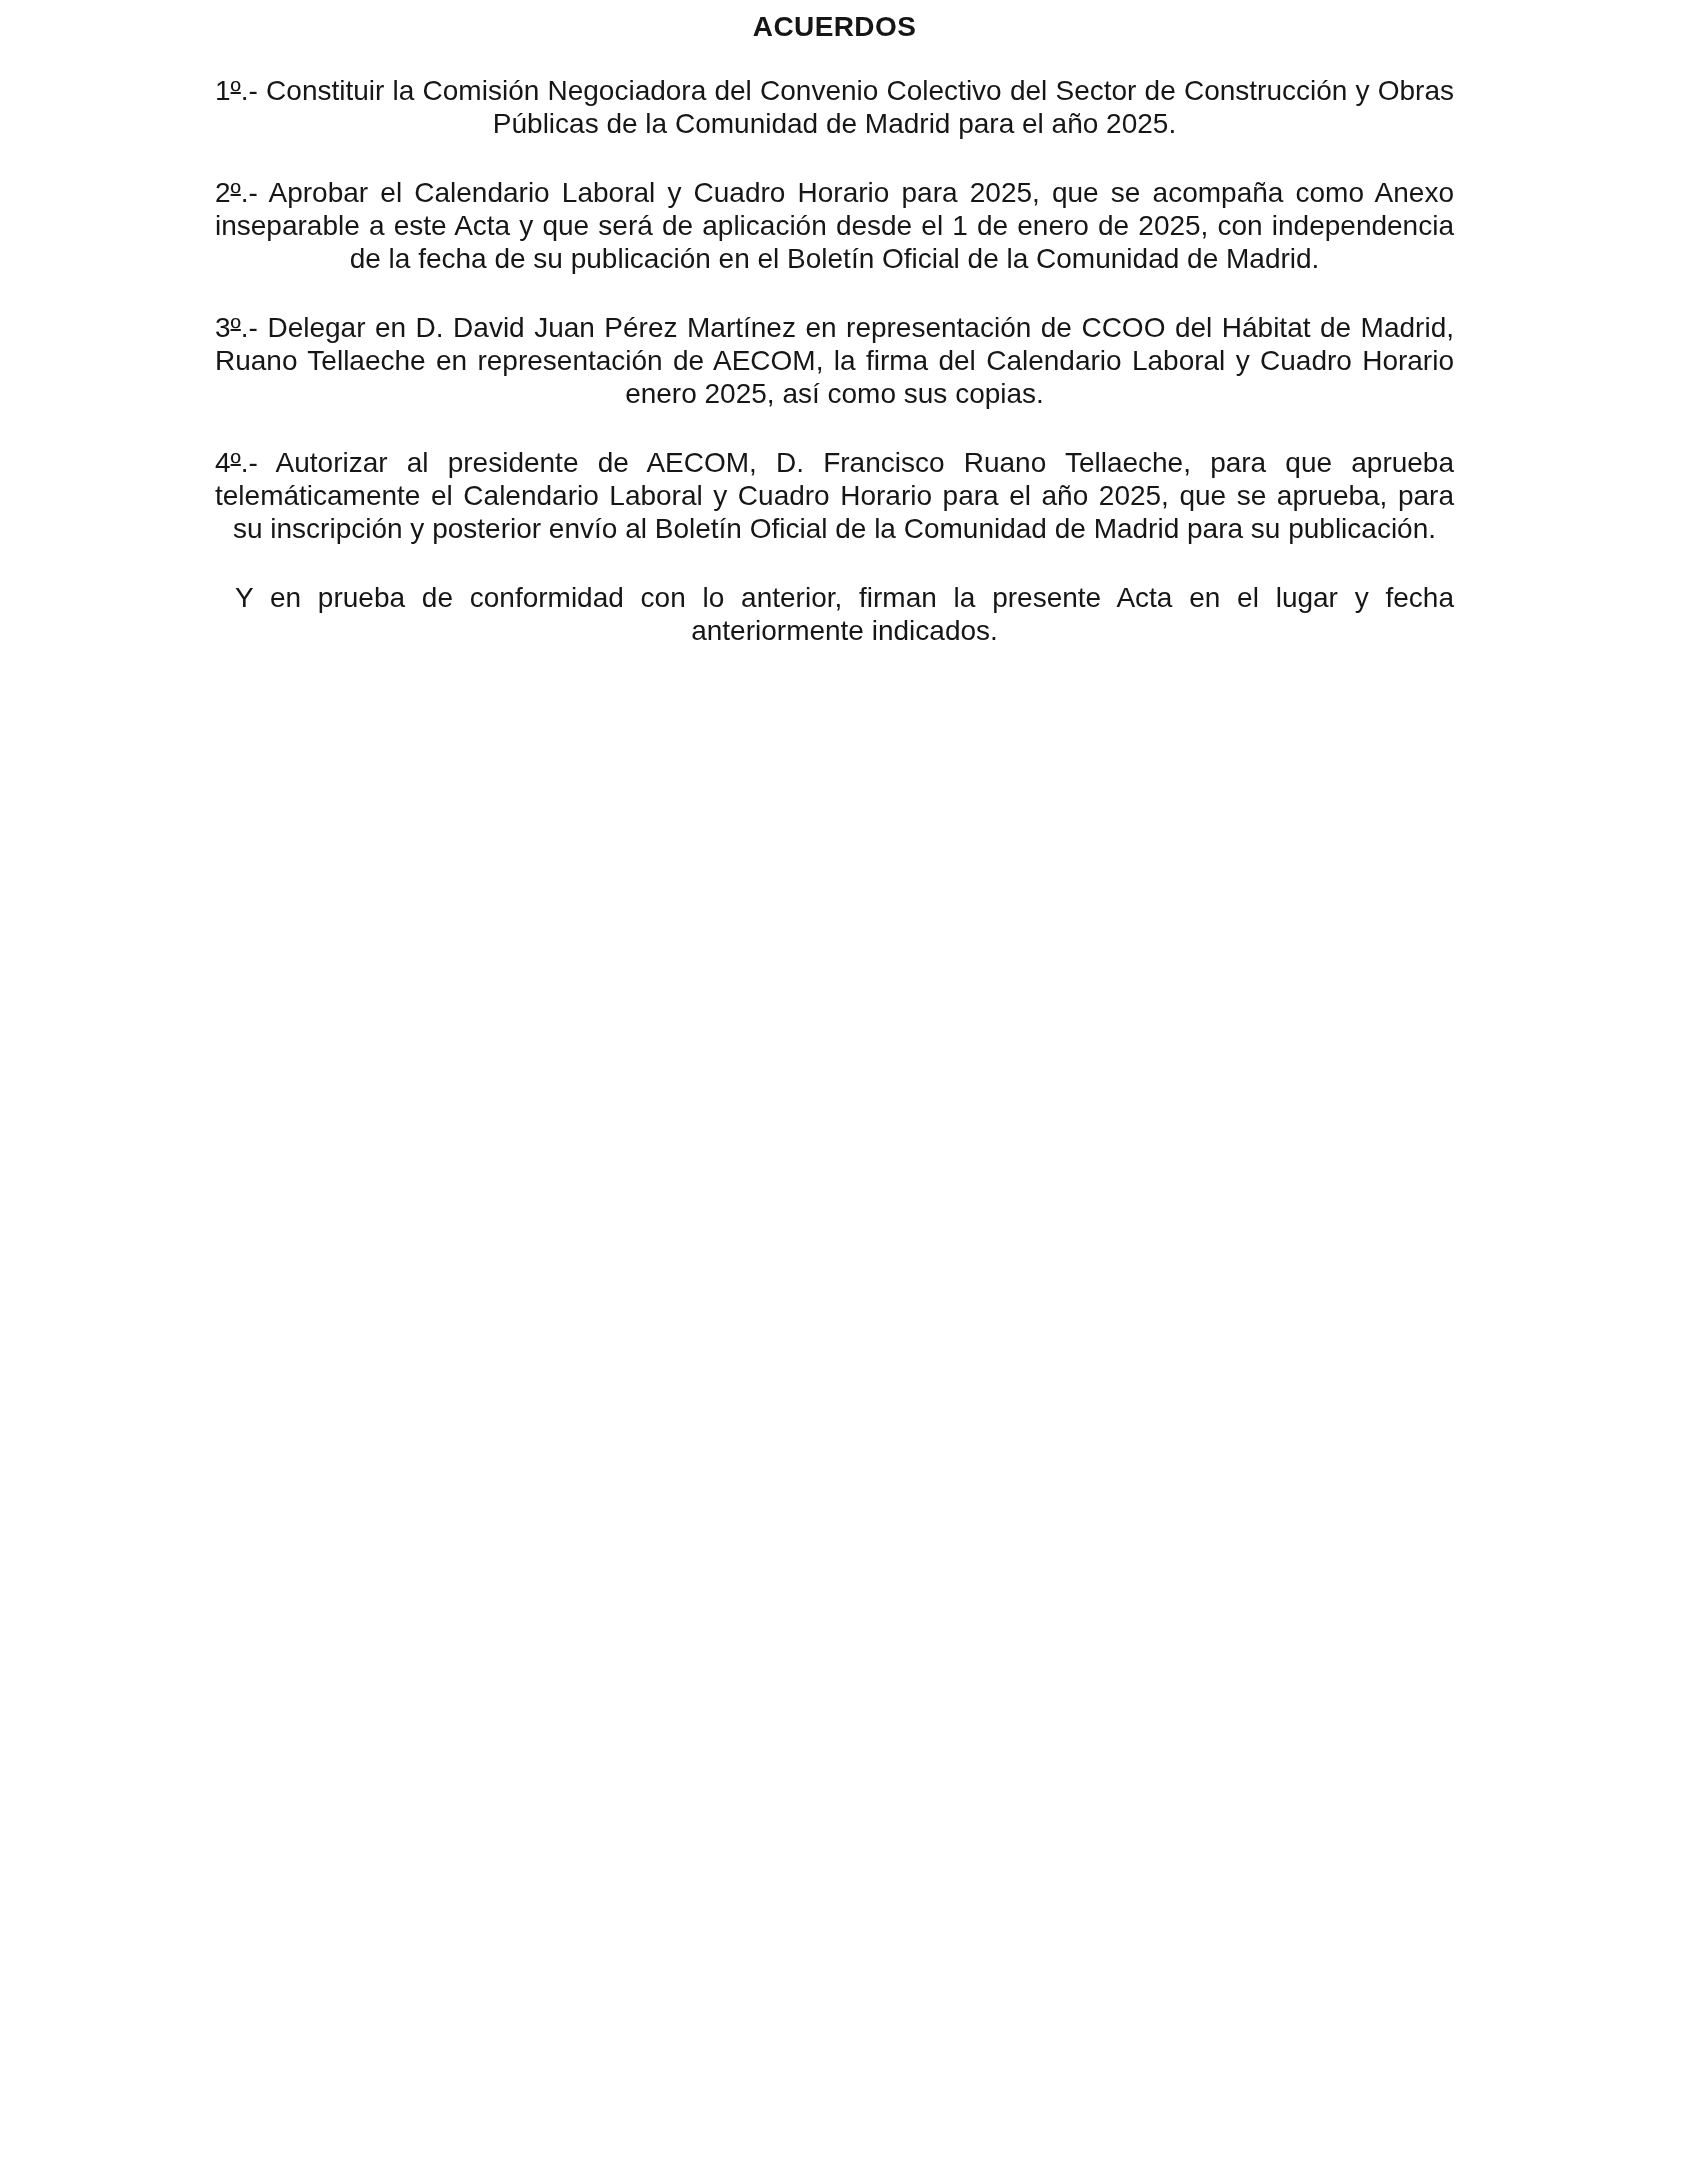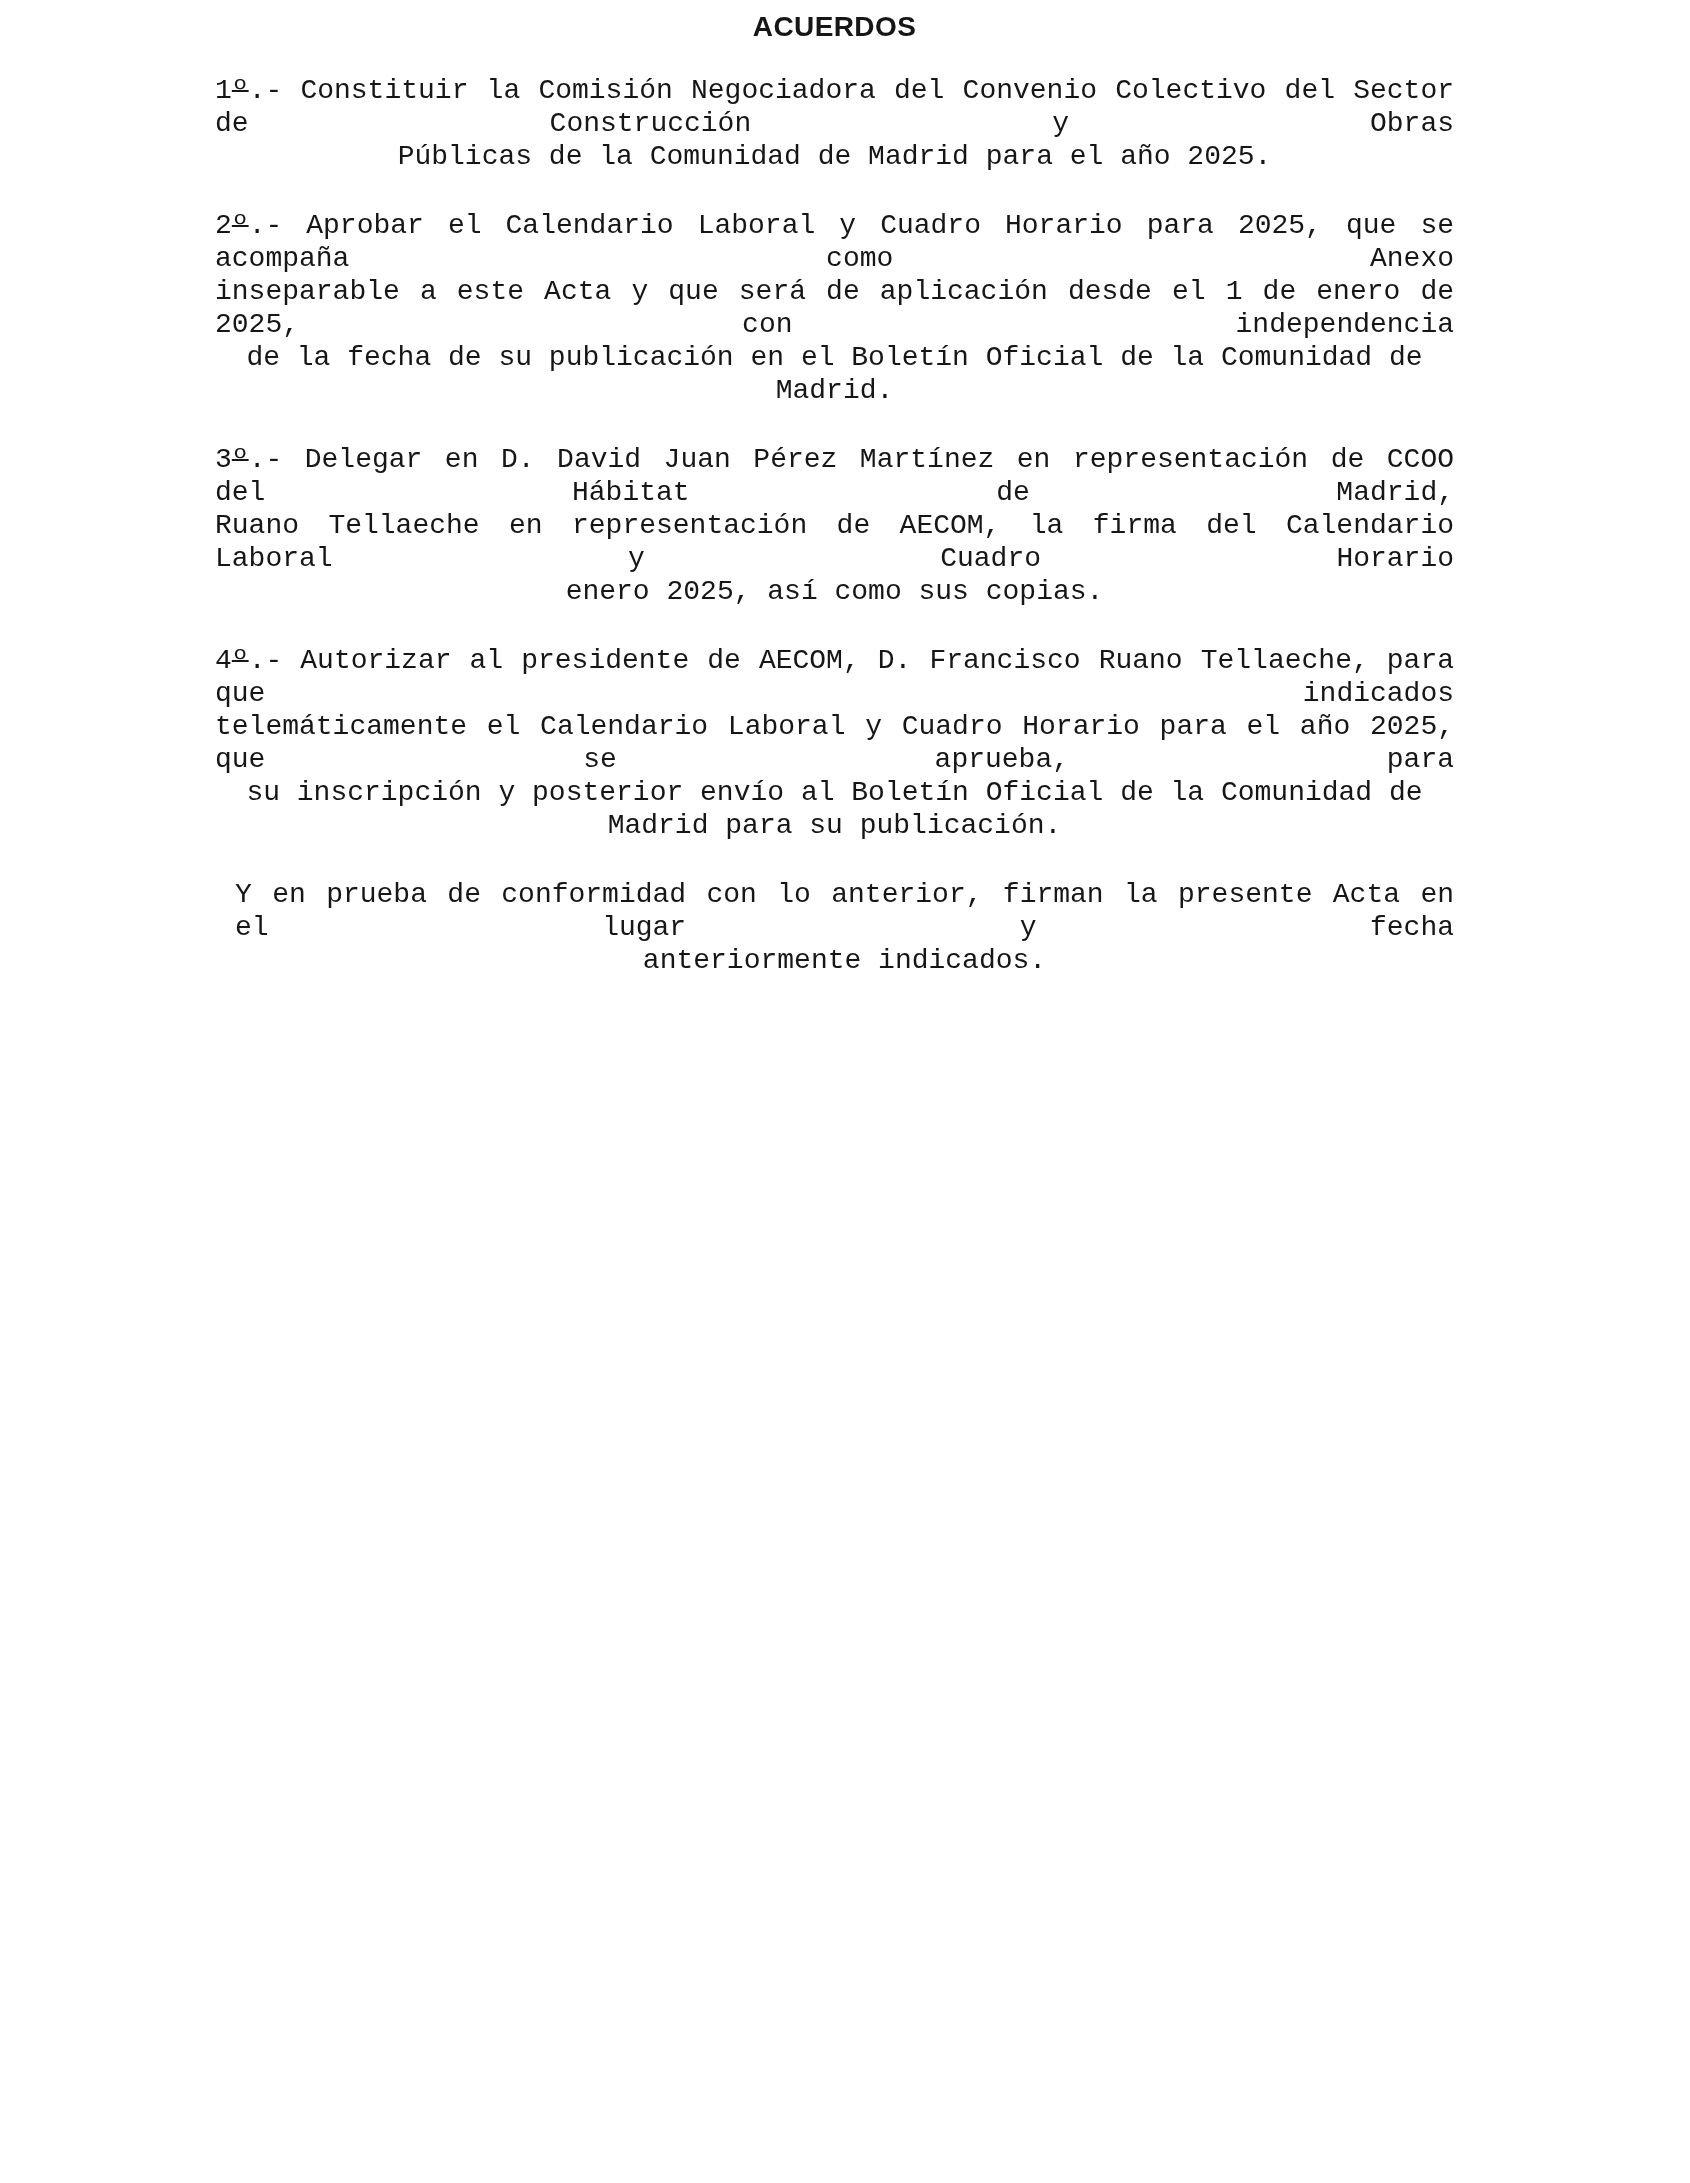--- a/index.html
+++ b/index.html
@@ -23,21 +23,20 @@
   .doc-title {
     margin: 0 0 31px 0;
     font-size: 28px;
     font-weight: 700;
     line-height: 33px;
     text-align: center;
     letter-spacing: 0.4px;
   }
   .para {
     margin: 0 0 36px 0;
-    font-family: Liberation Mono, monospace;
   }
   .para.closing {
     margin-top: 26px;
     margin-left: 20px;
   }
   .line {
     display: block;
     text-align: justify;
     text-align-last: justify;
     white-space: normal;
@@ -71,21 +70,21 @@
       <span class="line last">de la fecha de su publicación en el Boletín Oficial de la Comunidad de Madrid.</span>
     </p>
 
   <p class="para">
       <span class="line"><span>3</span><u class="ord">º</u><span>.- Delegar en D. David Juan Pérez Martínez en representación de CCOO del Hábitat de Madrid,</span></span>
       <span class="line">Ruano Tellaeche en representación de AECOM, la firma del Calendario Laboral y Cuadro Horario</span>
       <span class="line last">enero 2025, así como sus copias.</span>
     </p>
 
   <p class="para">
-      <span class="line"><span>4</span><u class="ord">º</u><span>.- Autorizar al presidente de AECOM, D. Francisco Ruano Tellaeche, para que indicados</span></span>
+      <span class="line"><span>4</span><u class="ord">º</u><span>.- Autorizar al presidente de AECOM, D. Francisco Ruano Tellaeche, para que aprueba</span></span>
       <span class="line">telemáticamente el Calendario Laboral y Cuadro Horario para el año 2025, que se aprueba, para</span>
       <span class="line last">su inscripción y posterior envío al Boletín Oficial de la Comunidad de Madrid para su publicación.</span>
     </p>
 
   <p class="para closing">
       <span class="line">Y en prueba de conformidad con lo anterior, firman la presente Acta en el lugar y fecha</span>
       <span class="line last">anteriormente indicados.</span>
     </p>
 
 </div>

